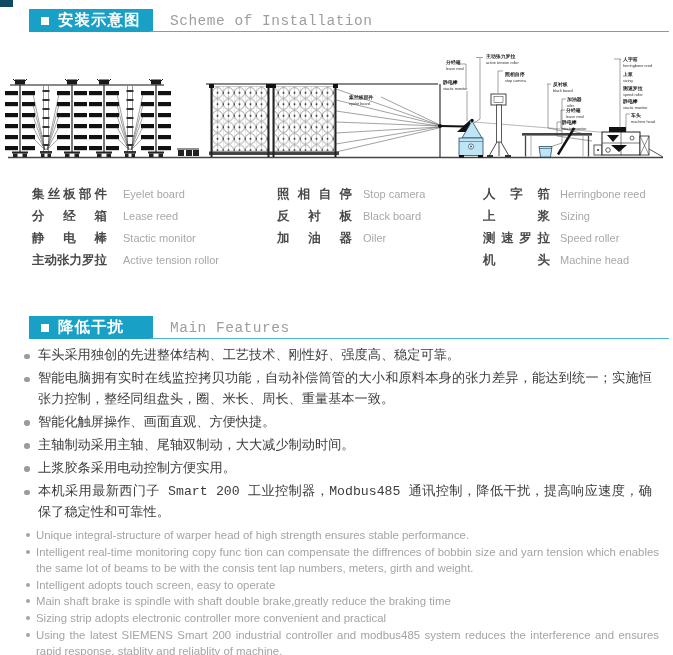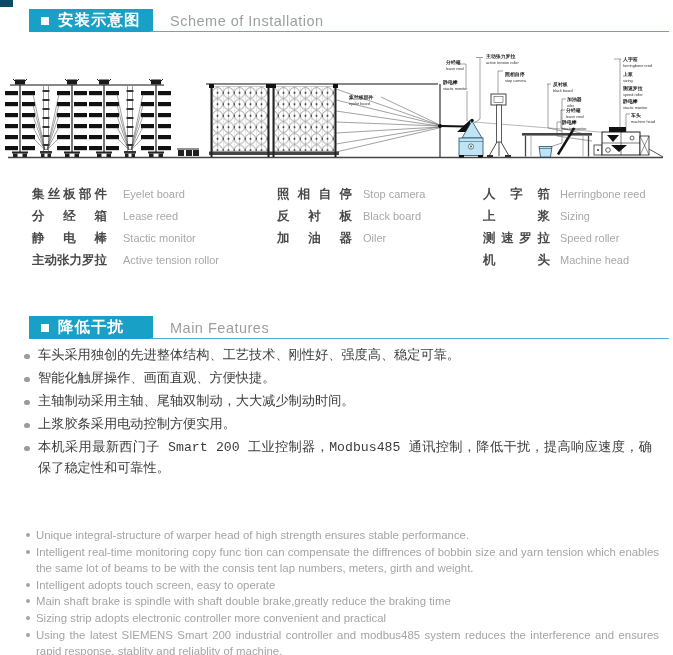--- a/index.html
+++ b/index.html
@@ -9,21 +9,21 @@
     overflow:hidden;
   }
   
   .corner{position:absolute;left:0;top:0;width:13px;height:7px;background:#0e4a66;}
   .sec-tab{
     position:absolute;left:29px;width:124px;height:23px;background:#18a0c6;
     color:#fff;display:flex;align-items:center;gap:9px;padding-left:12px;box-sizing:border-box;
     font-size:15.5px;font-weight:bold;letter-spacing:1px;
   }
   .sq{width:8px;height:8px;background:#fff;display:inline-block;}
-  .sec-en{position:absolute;left:170px;font-size:14.5px;color:#9e9e9e;letter-spacing:.5px;}
+  .sec-en{position:absolute;left:170px;font-size:14.5px;color:#9e9e9e;letter-spacing:.5px;font-family:Liberation Mono, monospace;}
   .sec-line{position:absolute;left:150px;right:4px;height:1px;background:#49b2d3;}
   
   .g-col{position:absolute;top:186px;}
   .g-row{display:flex;align-items:baseline;height:22px;}
   .g-zh{font-size:12.5px;font-weight:bold;color:#4a4a4a;text-align:justify;text-align-last:justify;}
   .g-en{color:#a8a8a8;font-size:11px;white-space:nowrap;}
   #gcol1{left:32px;} #gcol1 .g-zh{width:75px;} #gcol1 .g-en{margin-left:16px;}
   #gcol2{left:277px;} #gcol2 .g-zh{width:75px;} #gcol2 .g-en{margin-left:11px;}
   #gcol3{left:483px;} #gcol3 .g-zh{width:67px;} #gcol3 .g-en{margin-left:10px;}
   
@@ -303,20 +303,21 @@
 
 <div class="sec-tab" style="top:316px">
   <span class="sq"></span>
   <span>降低干扰</span>
 </div>
 <span class="sec-en" style="top:320px">Main Features</span>
 <div class="sec-line" style="top:338px"></div>
 
 <div class="feat-zh">
   <div class="item">车头采用独创的先进整体结构、工艺技术、刚性好、强度高、稳定可靠。</div>
+  <div class="item">智能电脑拥有实时在线监控拷贝功能，自动补偿筒管的大小和原料本身的张力差异，能达到统一；实施恒张力控制，整经同组盘头，圈、米长、周长、重量基本一致。</div>
   <div class="item">智能化触屏操作、画面直观、方便快捷。</div>
   <div class="item">主轴制动采用主轴、尾轴双制动，大大减少制动时间。</div>
   <div class="item">上浆胶条采用电动控制方便实用。</div>
   <div class="item">本机采用最新西门子 Smart 200 工业控制器，Modbus485 通讯控制，降低干扰，提高响应速度，确保了稳定性和可靠性。</div>
 </div>
 
 <div class="feat-en">
   <div class="item">Unique integral-structure of warper head of high strength ensures stable performance.</div>
   <div class="item">Intelligent real-time monitoring copy func tion can compensate the diffrences of bobbin size and yarn tension which enables the same lot of beams to be with the consis tent lap numbers, meters, girth and weight.</div>
   <div class="item">Intelligent adopts touch screen, easy to operate</div>

